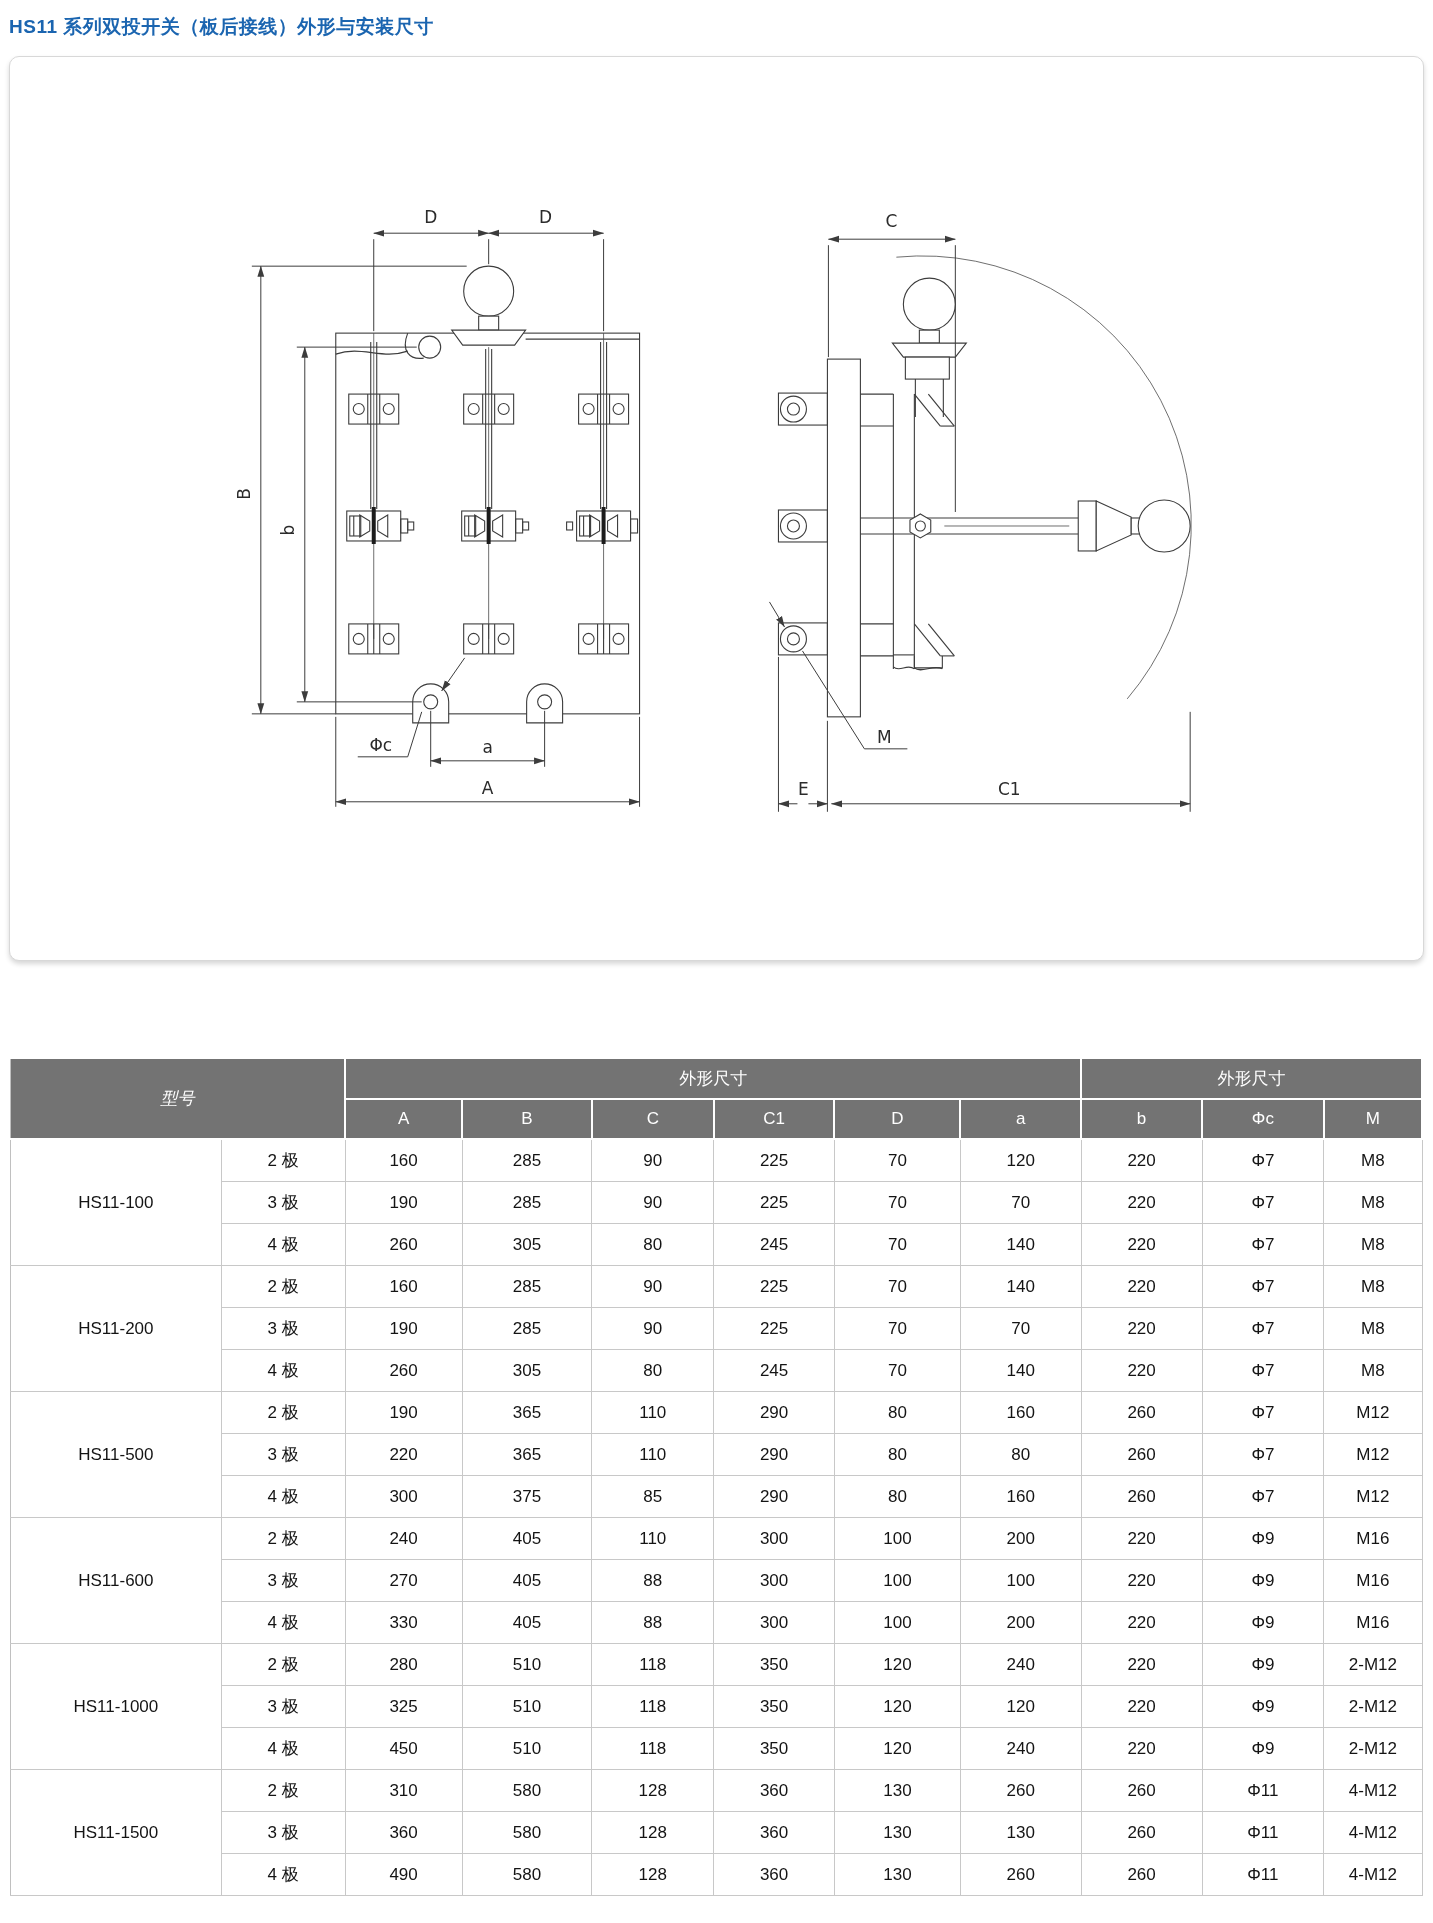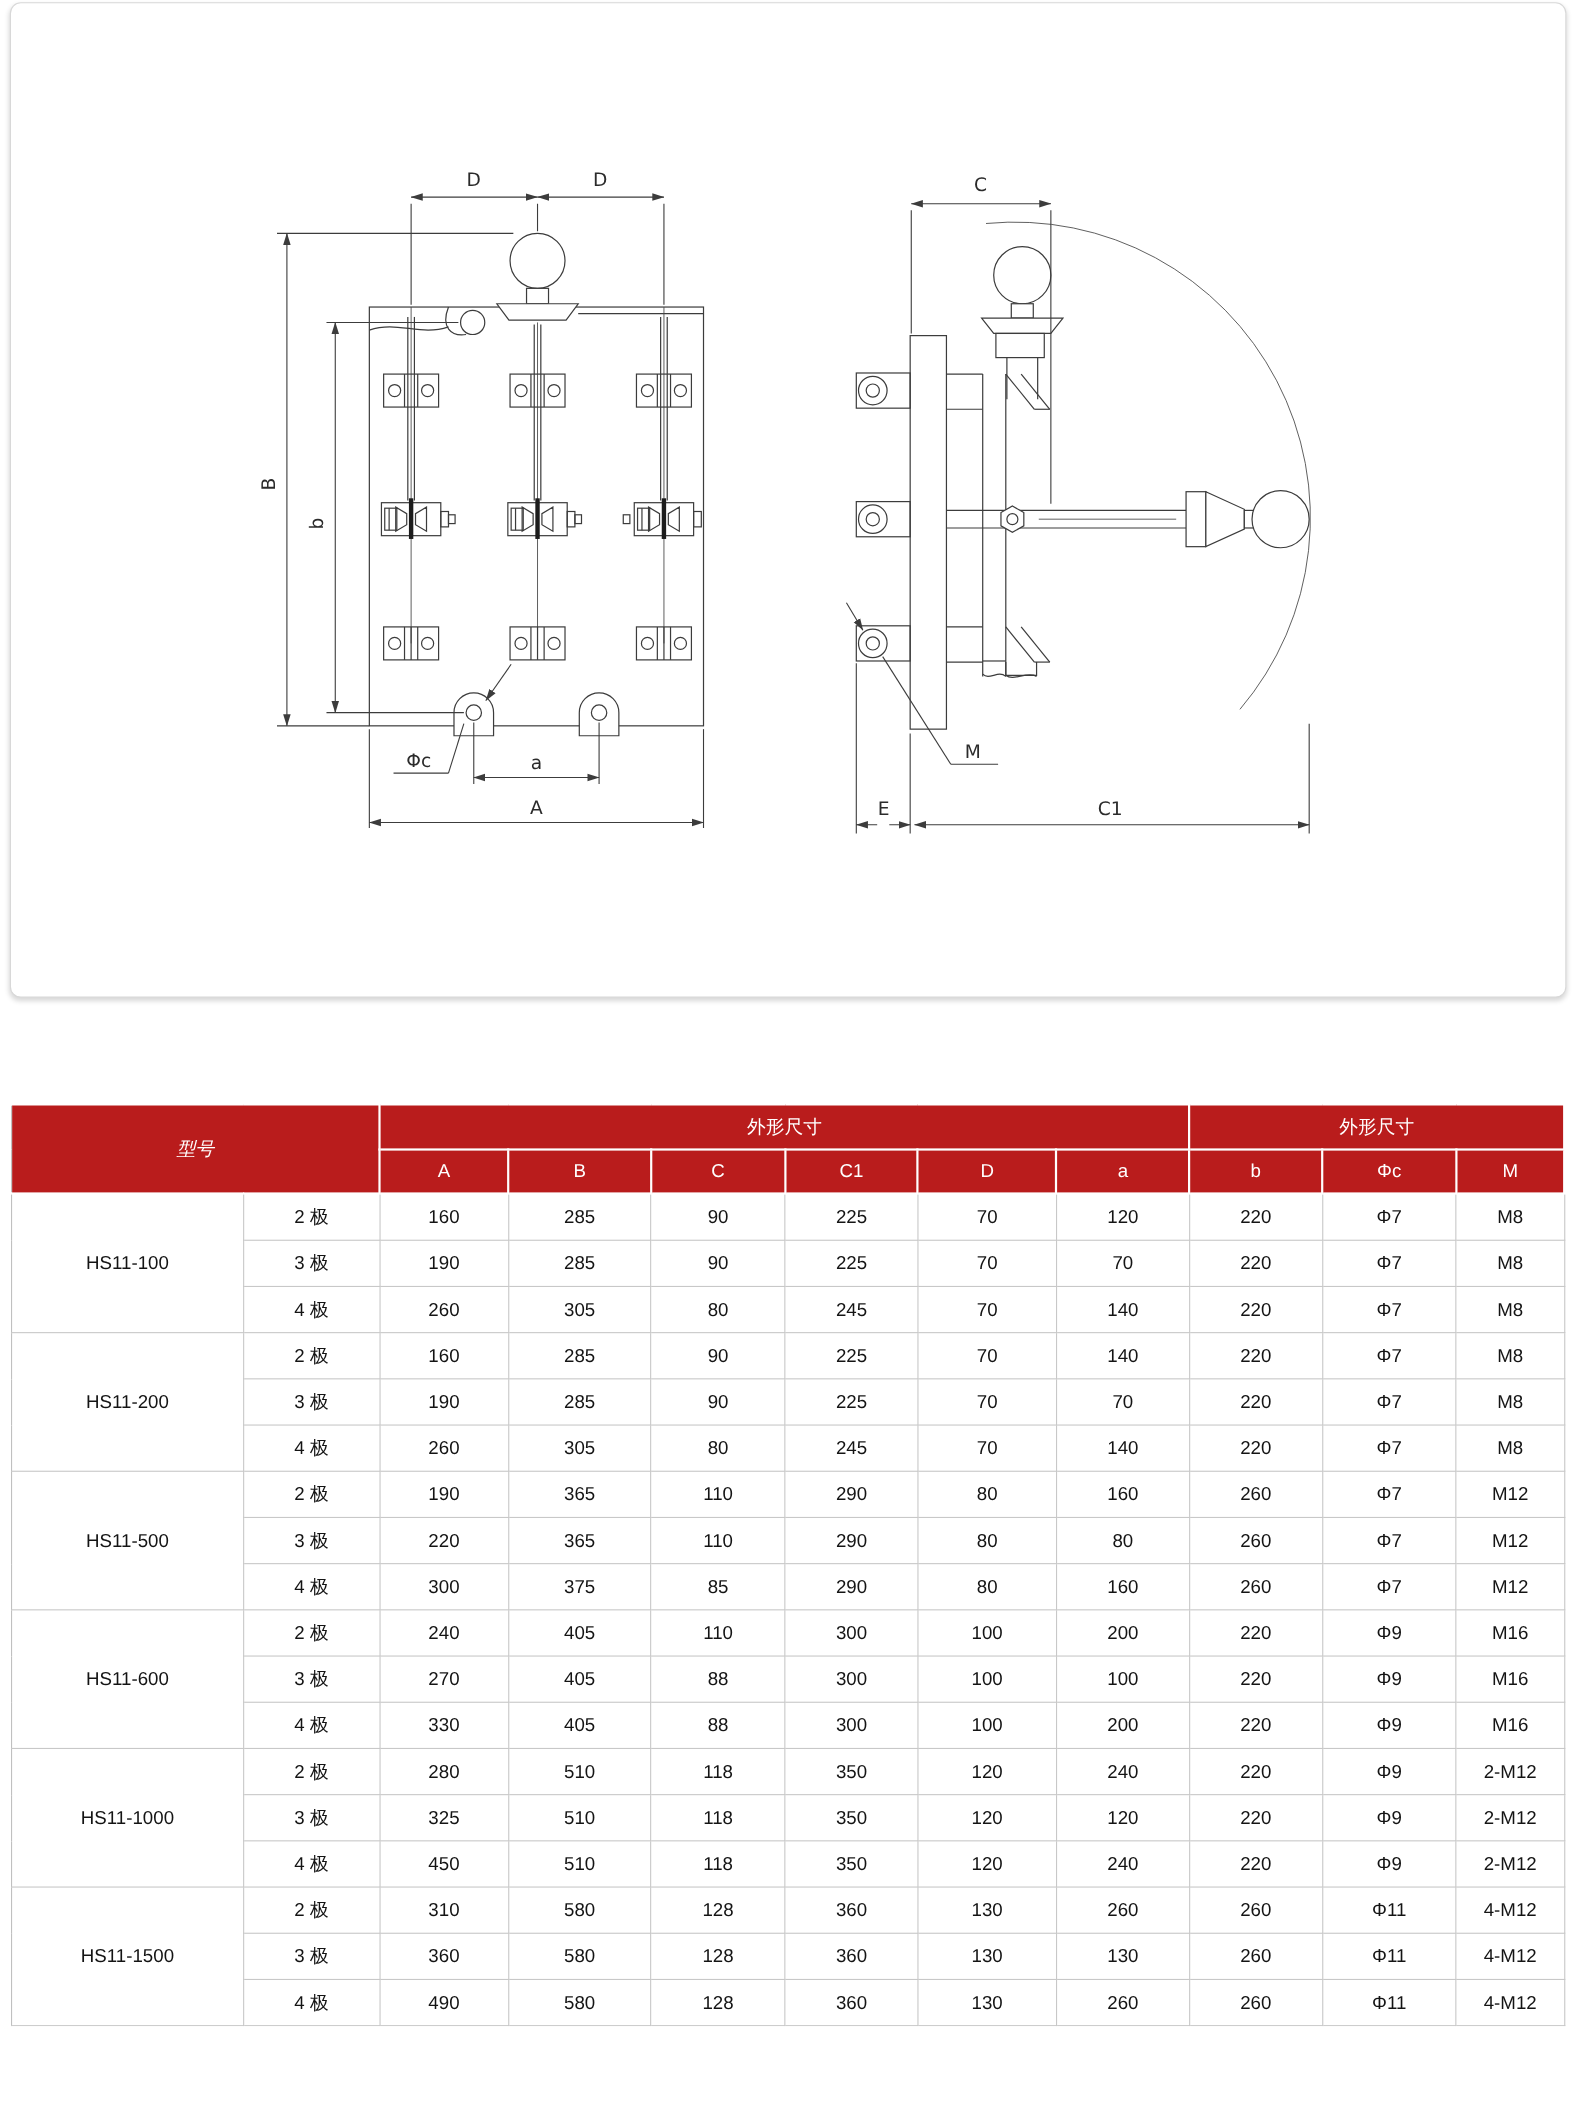--- a/index.html
+++ b/index.html
@@ -23,38 +23,39 @@
   .dim{stroke:#3c3c3c;stroke-width:1;fill:none;}
   .blade{stroke:#1c1c1c;stroke-width:4;fill:none;}
 
   .dim-table{
     margin:96px auto 0 10px;width:1413px;
     border-collapse:collapse;table-layout:fixed;
     font-size:17px;
     border:1px solid #c0c0c0;border-top:2px solid #555555;
   }
   .dim-table thead th{
-    background:#b91c1c;color:#ffffff;font-weight:400;
+    background:#737373;color:#ffffff;font-weight:400;
     border:2px solid #ffffff;padding:0;text-align:center;
   }
   .dim-table thead tr.grp th{height:39px;}
   .dim-table thead tr.sub th{height:38px;}
   .dim-table thead th.model-h{border-left:1px solid #c0c0c0;font-style:italic;}
   .dim-table td{
     border:1px solid #c8c8c8;text-align:center;height:41px;padding:0;
     background:#fff;color:#141414;
   }
   .dim-table tr.group-start td{border-top:1px solid #989898;}
   .dim-table td.model-cell{border-left:1px solid #c0c0c0;}
 </style>
 </head>
 <body>
 
 <div class="page">
 
+  <h1 class="page-title">HS11 系列双投开关（板后接线）外形与安装尺寸</h1>
 
   <div class="drawing-card">
     <svg viewBox="0 0 1414 903">
       <defs>
         <marker id="ar" viewBox="0 0 10 7" refX="9.6" refY="3.5" markerWidth="11" markerHeight="8" markerUnits="userSpaceOnUse" orient="auto-start-reverse">
           <path d="M0,0.4 L10,3.5 L0,6.6 Z" fill="#3c3c3c"></path>
         </marker>
       </defs>
 
       <g>

